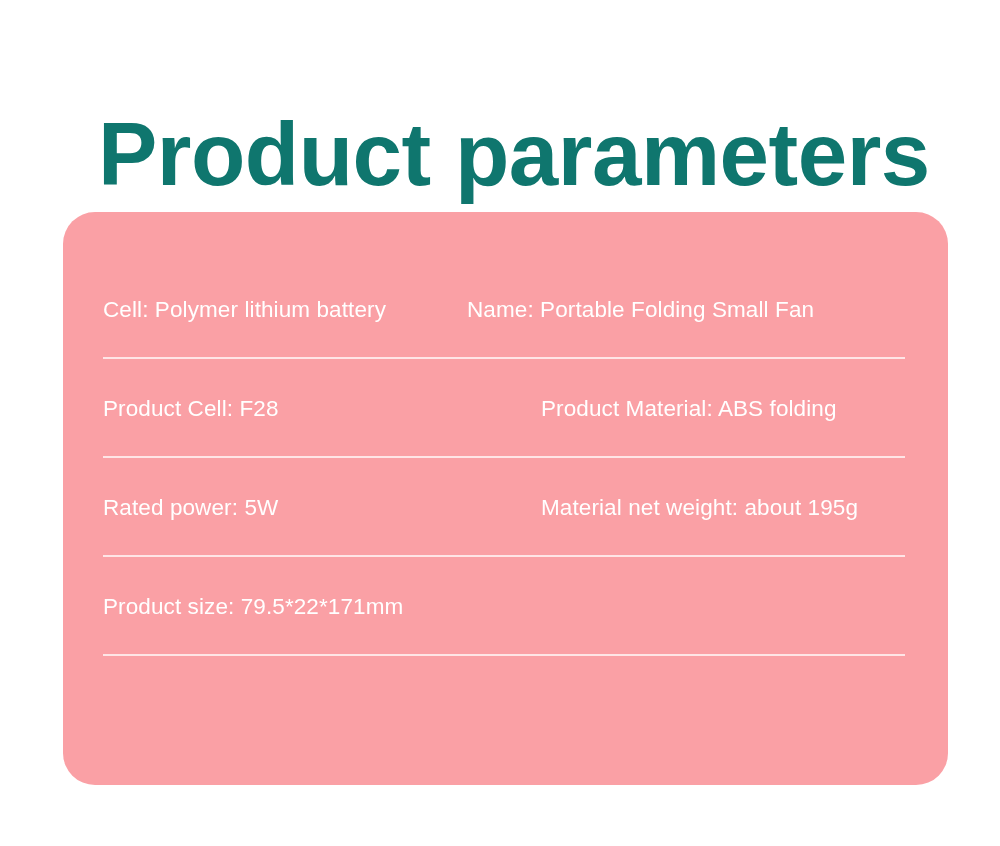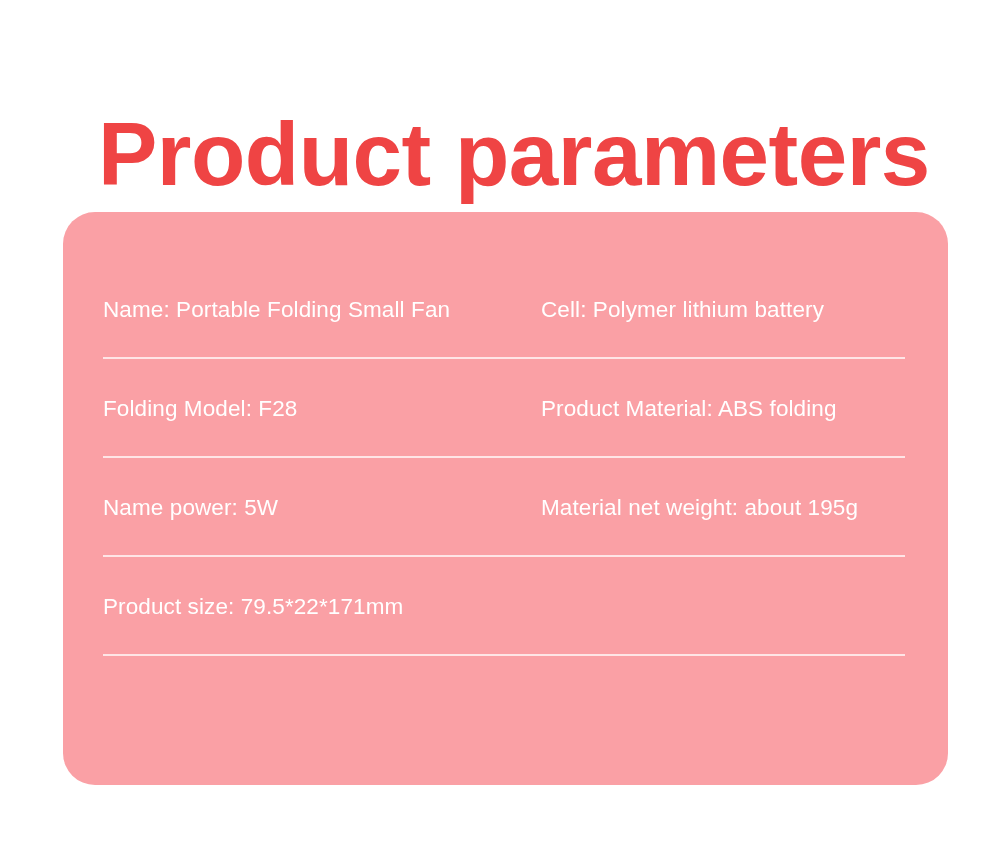--- a/index.html
+++ b/index.html
@@ -24,21 +24,21 @@
   
   .page-title {
     position: absolute;
     left: 98px;
     top: 46px;
     width: 840px;
     font-size: 89px;
     line-height: 96px;
     font-weight: 700;
     letter-spacing: -0.5px;
-    color: #ef4444;
+    color: #0f766e;
     white-space: nowrap;
   }
 
   
   .spec-card {
     position: absolute;
     left: 63px;
     top: 212px;
     width: 885px;
     height: 573px;
@@ -94,34 +94,34 @@
 <body>
 
 <div class="page">
 
   <h1 class="page-title">Product parameters</h1>
 
   <section class="spec-card">
     <div class="spec-rows">
 
       <div class="spec-row">
+        <div class="spec-cell right">Cell: Polymer lithium battery</div>
         <div class="spec-cell left">Name: Portable Folding Small Fan</div>
-        <div class="spec-cell right">Cell: Polymer lithium battery</div>
         <div class="row-divider"></div>
       </div>
 
       <div class="spec-row">
-        <div class="spec-cell left">Folding Model: F28</div>
+        <div class="spec-cell left">Product Cell: F28</div>
         <div class="spec-cell right">Product Material: ABS folding</div>
         <div class="row-divider"></div>
       </div>
 
 
       <div class="spec-row">
-        <div class="spec-cell left">Name power: 5W</div>
+        <div class="spec-cell left">Rated power: 5W</div>
         <div class="spec-cell right">Material net weight: about 195g</div>
         <div class="row-divider"></div>
       </div>
 
       <div class="spec-row">
         <div class="spec-cell left">Product size: 79.5*22*171mm</div>
         <div class="row-divider"></div>
       </div>
 
     </div>

